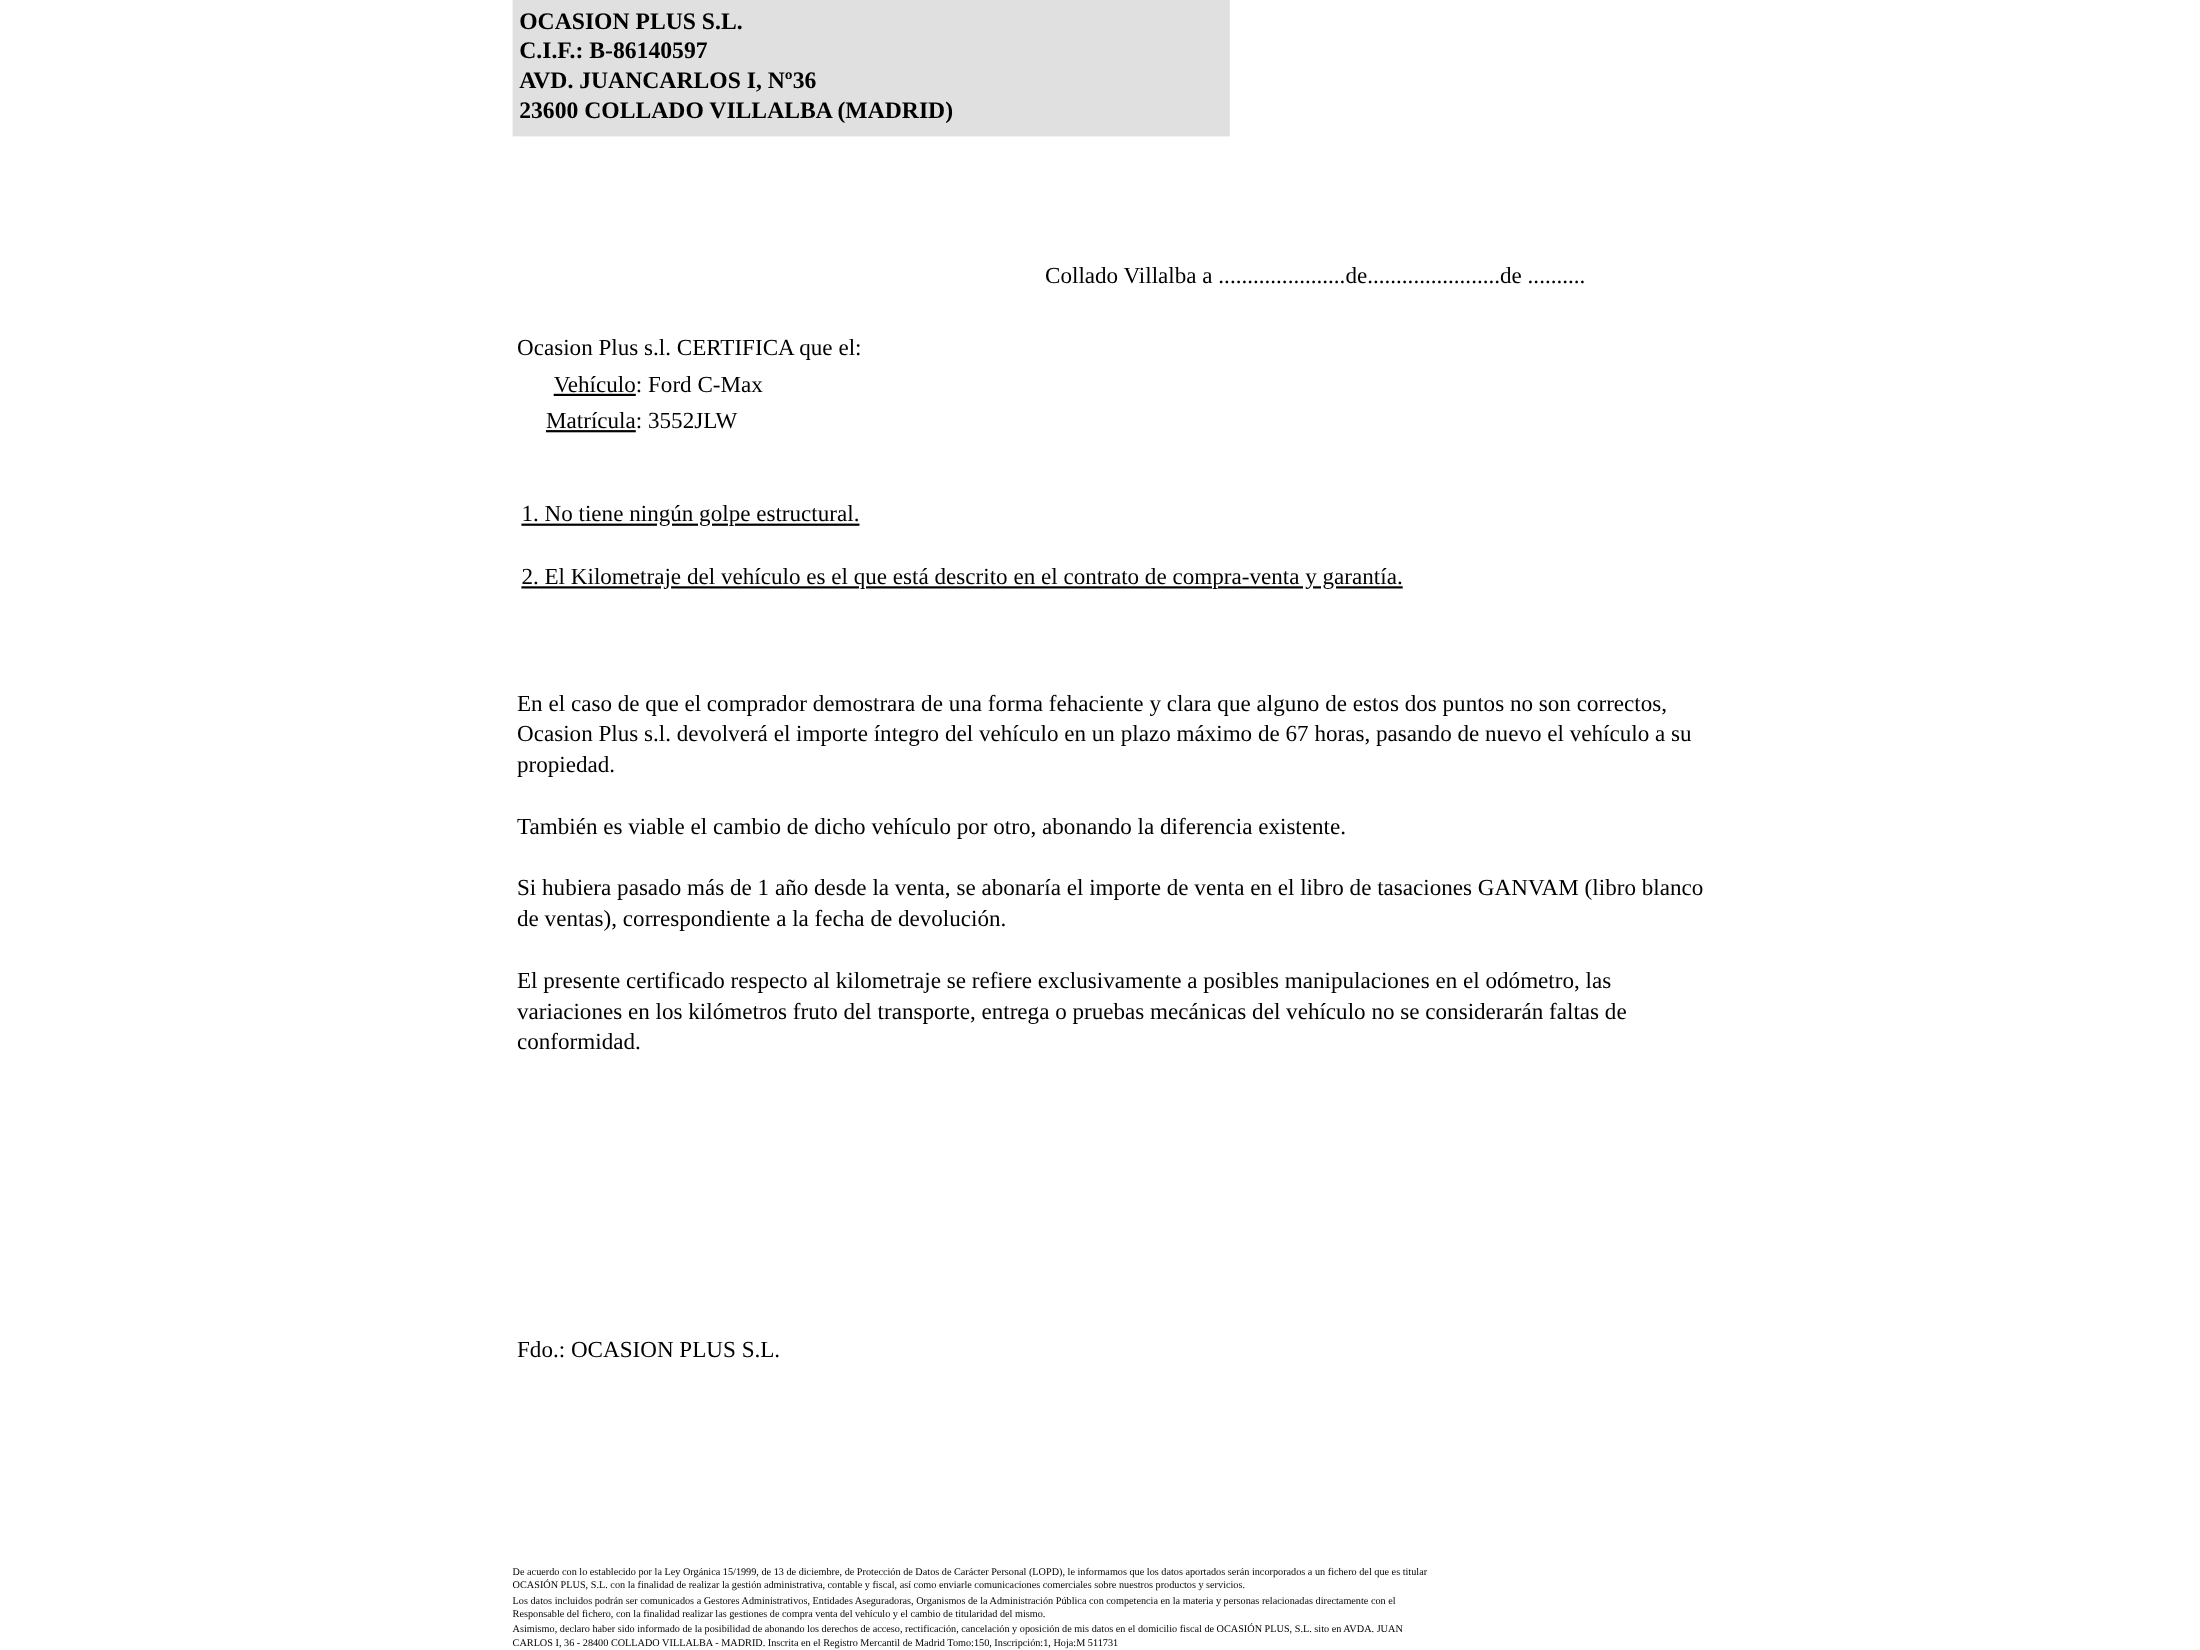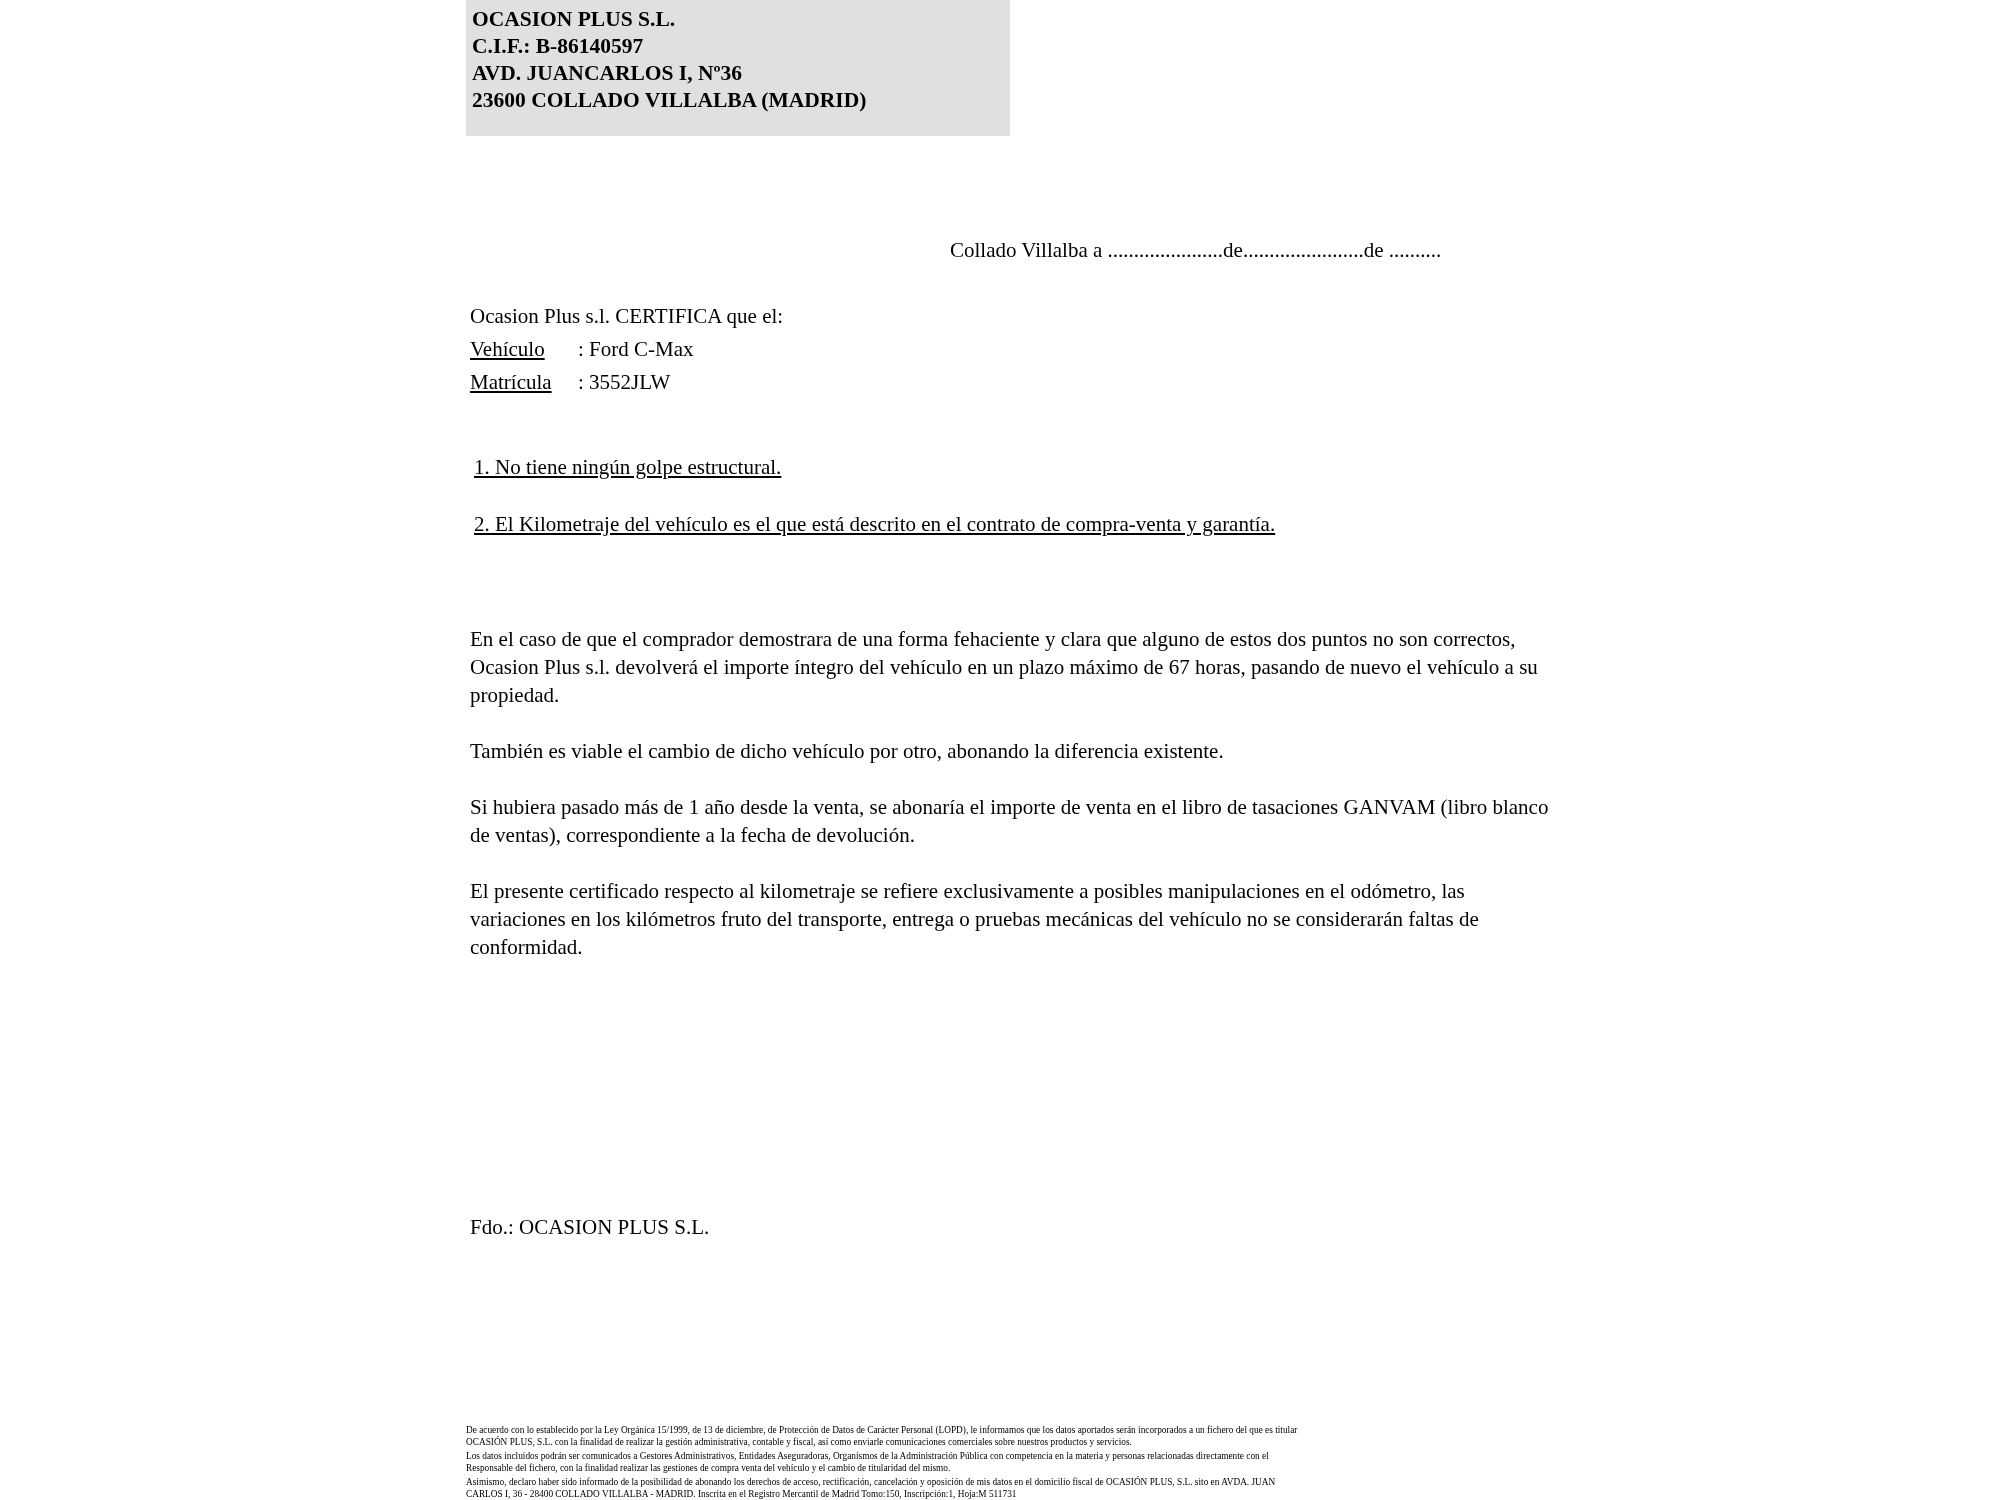--- a/index.html
+++ b/index.html
@@ -20,23 +20,23 @@
     top: 0; left: 0;
     width: 2000px;
     height: 1500px;
     background: #ffffff;
   }
   
   .letterhead {
     position: absolute;
     left: 466px;
     top: 0px;
-    width: 544px;
+    width: 652px;
     background: #e0e0e0;
-    padding: 6px 0 22px 0;
+    padding: 6px 0 10px 0;
   }
   .letterhead .line {
     font-weight: bold;
     font-size: 21.5px;
     line-height: 27px;
     padding-left: 6px;
     white-space: nowrap;
   }
   
   .dateline {
@@ -56,20 +56,21 @@
   }
   .certify .row {
     white-space: nowrap;
   }
   .u {
     text-decoration: underline;
   }
   .lbl {
     display: inline-block;
     width: 108px;
+    text-align: right;
   }
   
   .points {
     position: absolute;
     left: 470px;
     top: 455px;
     font-size: 21px;
   }
   .points p {
     margin: 0 0 32px 4px;

